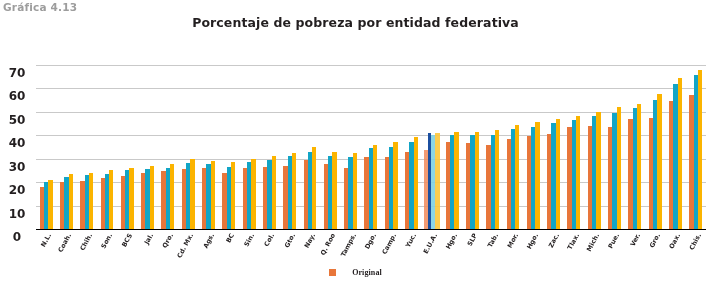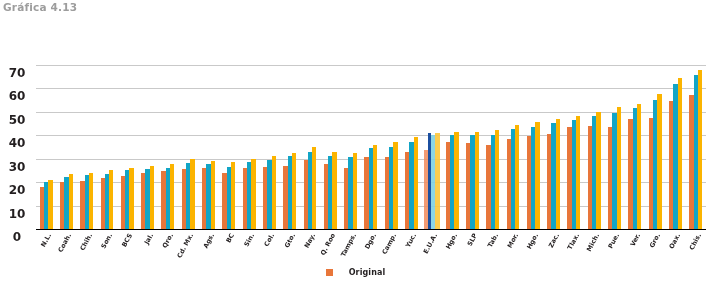--- a/index.html
+++ b/index.html
@@ -67,31 +67,32 @@
     transform-origin:left top;
     transform:rotate(-62deg) translate(-100%,0);
   }
 
   
   #legend{
     position:absolute;left:0;top:268px;width:711px;
     display:flex;justify-content:center;align-items:center;gap:46px;
     font-size:8px;color:#231f20;
   }
-  .leg{display:flex;align-items:center;gap:16px;}
+  .leg{display:flex;align-items:center;gap:16px;font-family:Liberation Serif, serif;}
   .swatch{width:7px;height:7px;display:inline-block;}
   .leg-text{font-weight:bold;letter-spacing:.1px;}
   .leg-text i{font-style:italic;}
 </style>
 </head>
 <body>
 
 <div id="fig">
 
   <div class="graf-label">Gráfica 4.13</div>
+  <div class="chart-title">Porcentaje de pobreza por entidad federativa</div>
 
   <div id="yaxis">
       <div class="ytick" style="bottom: 0px; top: 164px;">0</div>
       <div class="ytick" style="bottom: 23.4286px; top: 140.571px;">10</div>
       <div class="ytick" style="bottom: 46.8571px; top: 117.143px;">20</div>
       <div class="ytick" style="bottom: 70.2857px; top: 93.7143px;">30</div>
       <div class="ytick" style="bottom: 93.7143px; top: 70.2857px;">40</div>
       <div class="ytick" style="bottom: 117.143px; top: 46.8571px;">50</div>
       <div class="ytick" style="bottom: 140.571px; top: 23.4286px;">60</div>
       <div class="ytick" style="bottom: 164px; top: 0px;">70</div>

